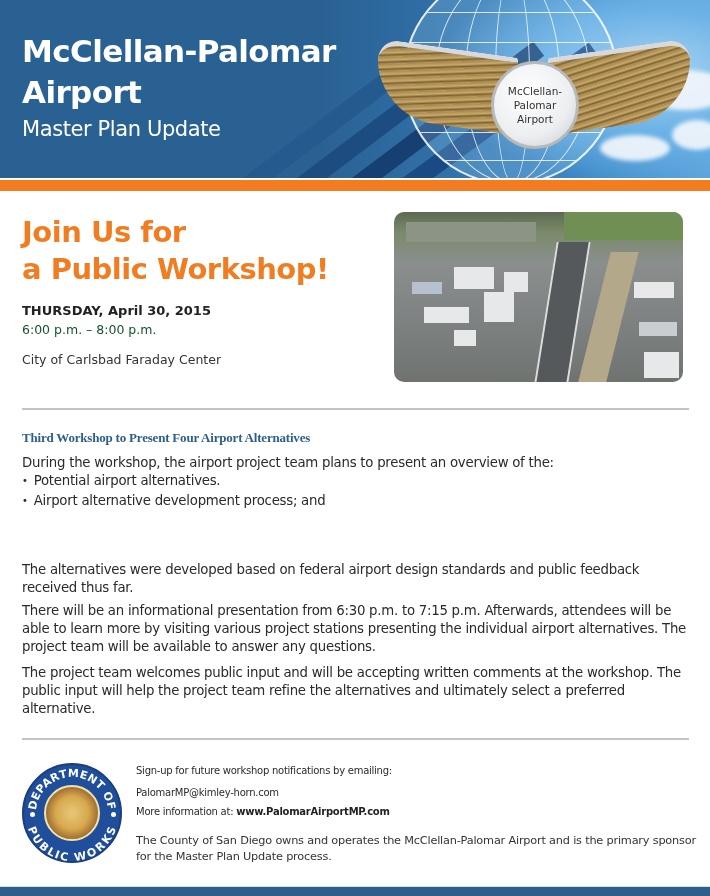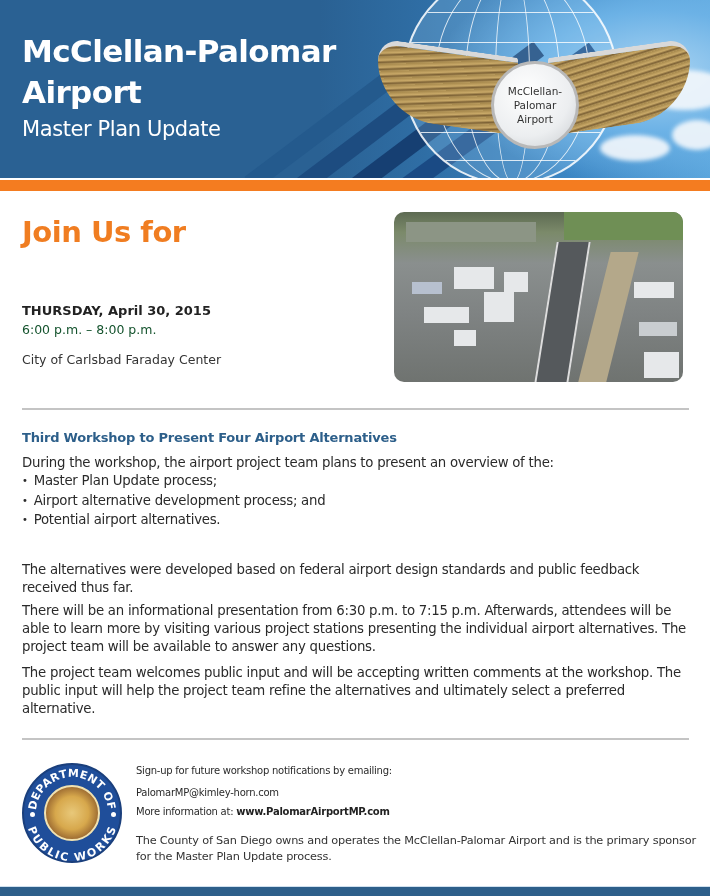--- a/index.html
+++ b/index.html
@@ -39,21 +39,21 @@
   .venue { position: absolute; left: 22px; top: 350px; font-size: 12.5px; color: #333; line-height: 19px; }
   .photo { position: absolute; left: 394px; top: 212px; width: 289px; height: 170px; border-radius: 10px; overflow: hidden;
     background: linear-gradient(180deg, #5d6a52 0%, #7b8a6a 12%, #8a8f8e 30%, #7f8383 60%, #6f7370 100%); }
   .photo .runway { position: absolute; left: 150px; top: 30px; width: 34px; height: 160px; background: #55595c; transform: skewX(-9deg); border-left: 2px solid #ddd; border-right: 2px solid #ddd; }
   .photo .taxi { position: absolute; left: 198px; top: 40px; width: 28px; height: 150px; background: #b4a88a; transform: skewX(-14deg); }
   .photo .bld { position: absolute; background: #e6e8ea; }
 
   .divider { position: absolute; left: 22px; width: 667px; height: 2px; background: #c4c4c4; }
 
   
-  .section-title { position: absolute; left: 22px; top: 430px; color: #2d5f8a; font-weight: bold; font-size: 13px; letter-spacing: -0.2px; }
+  .section-title { position: absolute; left: 22px; top: 430px; color: #2d5f8a; font-weight: bold; font-size: 13px; letter-spacing: -0.2px; font-family: Liberation Serif, serif; }
   .body-text { position: absolute; left: 22px; width: 670px; font-size: 13.3px; line-height: 18px; color: #2a2a2a; letter-spacing: -0.25px; }
   .intro { top: 454px; }
   .bullets { position: absolute; left: 22px; top: 472px; list-style: none; font-size: 13.3px; line-height: 18.5px; color: #2a2a2a; letter-spacing: -0.25px; }
   .bullets li::before { content: "\2022"; margin-right: 6px; font-size: 10px; position: relative; top: -1px; }
   .p1 { top: 561px; }
   .p2 { top: 602px; }
   .p3 { top: 664px; }
 
   
   .seal { position: absolute; left: 22px; top: 763px; width: 100px; height: 100px; border-radius: 50%;
@@ -110,20 +110,21 @@
       <div>Palomar</div>
       <div>Airport</div>
     </div>
   </div>
 </div>
 
 <div class="orange-band"></div>
 
 <div class="headline">
   <div>Join Us for</div>
+  <div>a Public Workshop!</div>
 </div>
 <div class="date">THURSDAY, April 30, 2015</div>
 <div class="time">6:00 p.m. – 8:00 p.m.</div>
 <div class="venue">
   <div>City of Carlsbad Faraday Center</div>
 </div>
 
 <div class="photo">
   <div class="bld" style="left:12px;top:10px;width:130px;height:20px;background:#8c9585;"></div>
   <div class="bld" style="left:60px;top:55px;width:40px;height:22px;"></div>
@@ -138,23 +139,22 @@
   <div class="bld" style="left:170px;top:0px;width:119px;height:28px;background:#6f8f55;"></div>
   <div class="runway"></div>
   <div class="taxi"></div>
 </div>
 
 <div class="divider" style="top:408px;"></div>
 
 <div class="section-title">Third Workshop to Present Four Airport Alternatives</div>
 <div class="body-text intro">During the workshop, the airport project team plans to present an overview of the:</div>
 <ul class="bullets">
-  <li>Master Plan Update process;</li>
+  <li>Potential airport alternatives.</li>
   <li>Airport alternative development process; and</li>
-  <li>Potential airport alternatives.</li>
 </ul>
 <div class="body-text p1">The alternatives were developed based on federal airport design standards and public feedback received thus far.</div>
 <div class="body-text p2">There will be an informational presentation from 6:30 p.m. to 7:15 p.m. Afterwards, attendees will be able to learn more by visiting various project stations presenting the individual airport alternatives. The project team will be available to answer any questions.</div>
 <div class="body-text p3">The project team welcomes public input and will be accepting written comments at the workshop. The public input will help the project team refine the alternatives and ultimately select a preferred alternative.</div>
 
 <div class="divider" style="top:738px;"></div>
 
 <div class="seal">
   <svg width="100" height="100" viewBox="0 0 100 100" style="position:absolute;left:-2px;top:-2px;">
     <defs>

